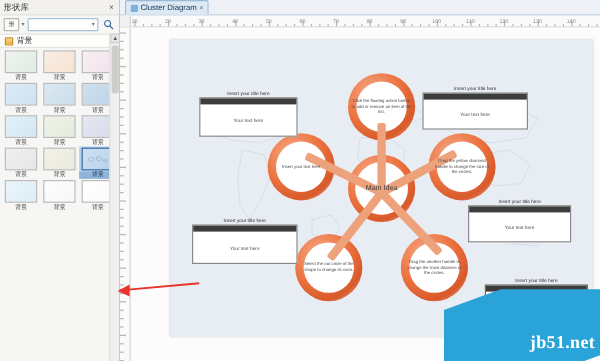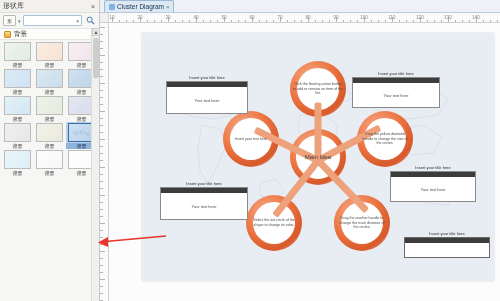--- a/index.html
+++ b/index.html
@@ -590,14 +590,18 @@
         </div>
       </div>
     </div>
   </div>
 
   <svg id="red-arrow" style="left:84px;top:228px;" width="84" height="24" viewBox="0 0 84 24">
     <line x1="82" y1="8" x2="16" y2="14" stroke="#e8342a" stroke-width="1.6"></line>
     <polygon points="14,14.5 24,9 24,19" fill="#e8342a"></polygon>
   </svg>
 
+  <div id="wm-banner">
+    <div id="wm-tri"></div>
+    <div id="wm-text">jb51.net</div>
+  </div>
 
 </div>
 
 </body></html>

